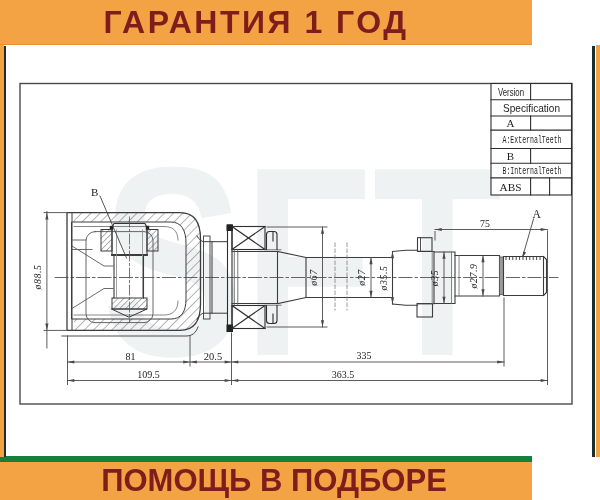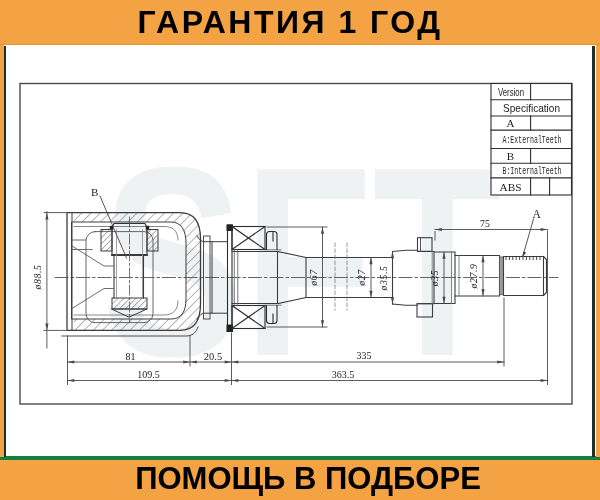--- a/index.html
+++ b/index.html
@@ -1,20 +1,20 @@
 <!DOCTYPE html>
 <html><head>
 <meta charset="utf-8">
 <style>
   html,body{margin:0;padding:0;width:600px;height:500px;overflow:hidden;background:#fff;
     font-family:"Liberation Sans",sans-serif;}
-  .banner{position:absolute;left:0;width:600px;background:#f3a244;color:#000000;
+  .banner{position:absolute;left:0;width:532px;background:#f3a244;color:#7f1d1d;
     font-weight:bold;text-align:center;}
   #btop{top:0;height:45px;line-height:45px;font-size:32px;letter-spacing:2.5px;border-bottom:1px solid #e5952f;box-sizing:border-box;}
-  #bbot{top:456px;height:44px;line-height:37px;font-size:31px;border-top:4px solid #15803d;box-sizing:border-box;}
+  #bbot{top:456px;height:44px;line-height:37px;font-size:31px;border-top:6px solid #15803d;box-sizing:border-box;}
   .railo{position:absolute;width:4px;top:45px;height:412px;background:#f3a244;}
   .raild{position:absolute;width:2px;top:46px;height:411px;background:#1c2f2f;}
 </style>
 </head>
 <body>
 
 <div class="banner" id="btop"><span style="display:inline-block;transform:translateX(-10px)">ГАРАНТИЯ 1 ГОД</span></div>
 
 <div class="banner" id="bbot"><span style="display:inline-block;transform:translateX(8px)">ПОМОЩЬ В ПОДБОРЕ</span></div>
 

